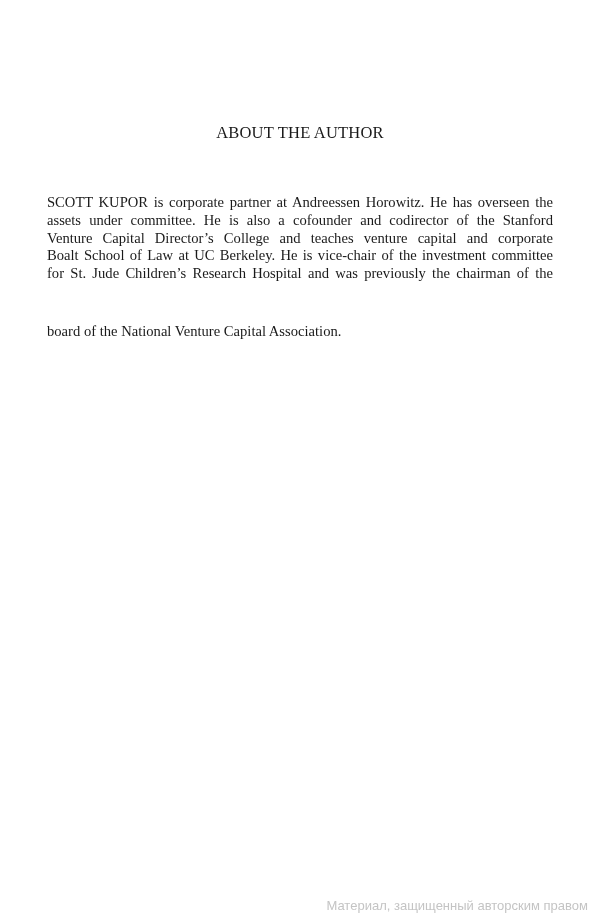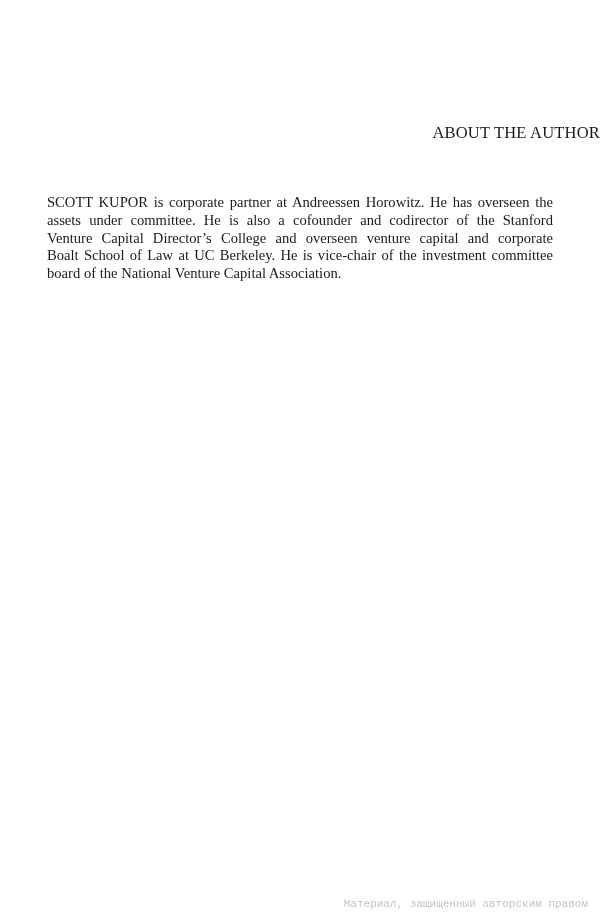--- a/index.html
+++ b/index.html
@@ -1,42 +1,43 @@
 <!DOCTYPE html>
 <html><head>
   <meta charset="utf-8">
   <style>
     html, body { margin: 0; padding: 0; }
     body {
       width: 600px; height: 915px; background: #ffffff; position: relative; overflow: hidden;
       font-family: "DejaVu Serif", serif; color: #1a1a1a;
     }
     .title {
-      position: absolute; top: 123px; left: 0; width: 600px; text-align: right;
+      position: absolute; top: 123px; left: 0; width: 600px; text-align: center;
       font-family: "Liberation Serif", serif; font-size: 16.5px; letter-spacing: 0.2px;
     }
     .body-text {
       position: absolute; top: 194px; left: 47px; width: 506px;
       font-family: "Liberation Serif", serif; font-size: 14.6px; line-height: 17.8px;
     }
     .body-text .line { display: block; text-align: justify; text-align-last: justify; white-space: nowrap; }
-    .body-text .line.last { text-align-last: left; }
+    .body-text .line.last { text-align-last: left; margin-top: 40px; }
     .watermark {
       position: absolute; top: 898px; right: 12px;
-      font-family: Liberation Mono, monospace; font-size: 11px; color: #c4c4c4;
+      font-family: Liberation Sans, sans-serif; font-size: 13px; color: #c4c4c4;
     }
   </style>
 </head>
 <body>
 
 <div>
   <div class="title">ABOUT THE AUTHOR</div>
 
   <div class="body-text">
     <span class="line">SCOTT KUPOR is corporate partner at Andreessen Horowitz. He has overseen the</span>
     <span class="line">assets under committee. He is also a cofounder and codirector of the Stanford</span>
-    <span class="line">Venture Capital Director’s College and overseen venture capital and corporate</span>
+    <span class="line">Venture Capital Director’s College and teaches venture capital and corporate</span>
     <span class="line">Boalt School of Law at UC Berkeley. He is vice-chair of the investment committee</span>
+    <span class="line">for St. Jude Children’s Research Hospital and was previously the chairman of the</span>
     <span class="line last">board of the National Venture Capital Association.</span>
   </div>
 
   <div class="watermark">Материал, защищенный авторским правом</div>
 </div>
 
 </body></html>

